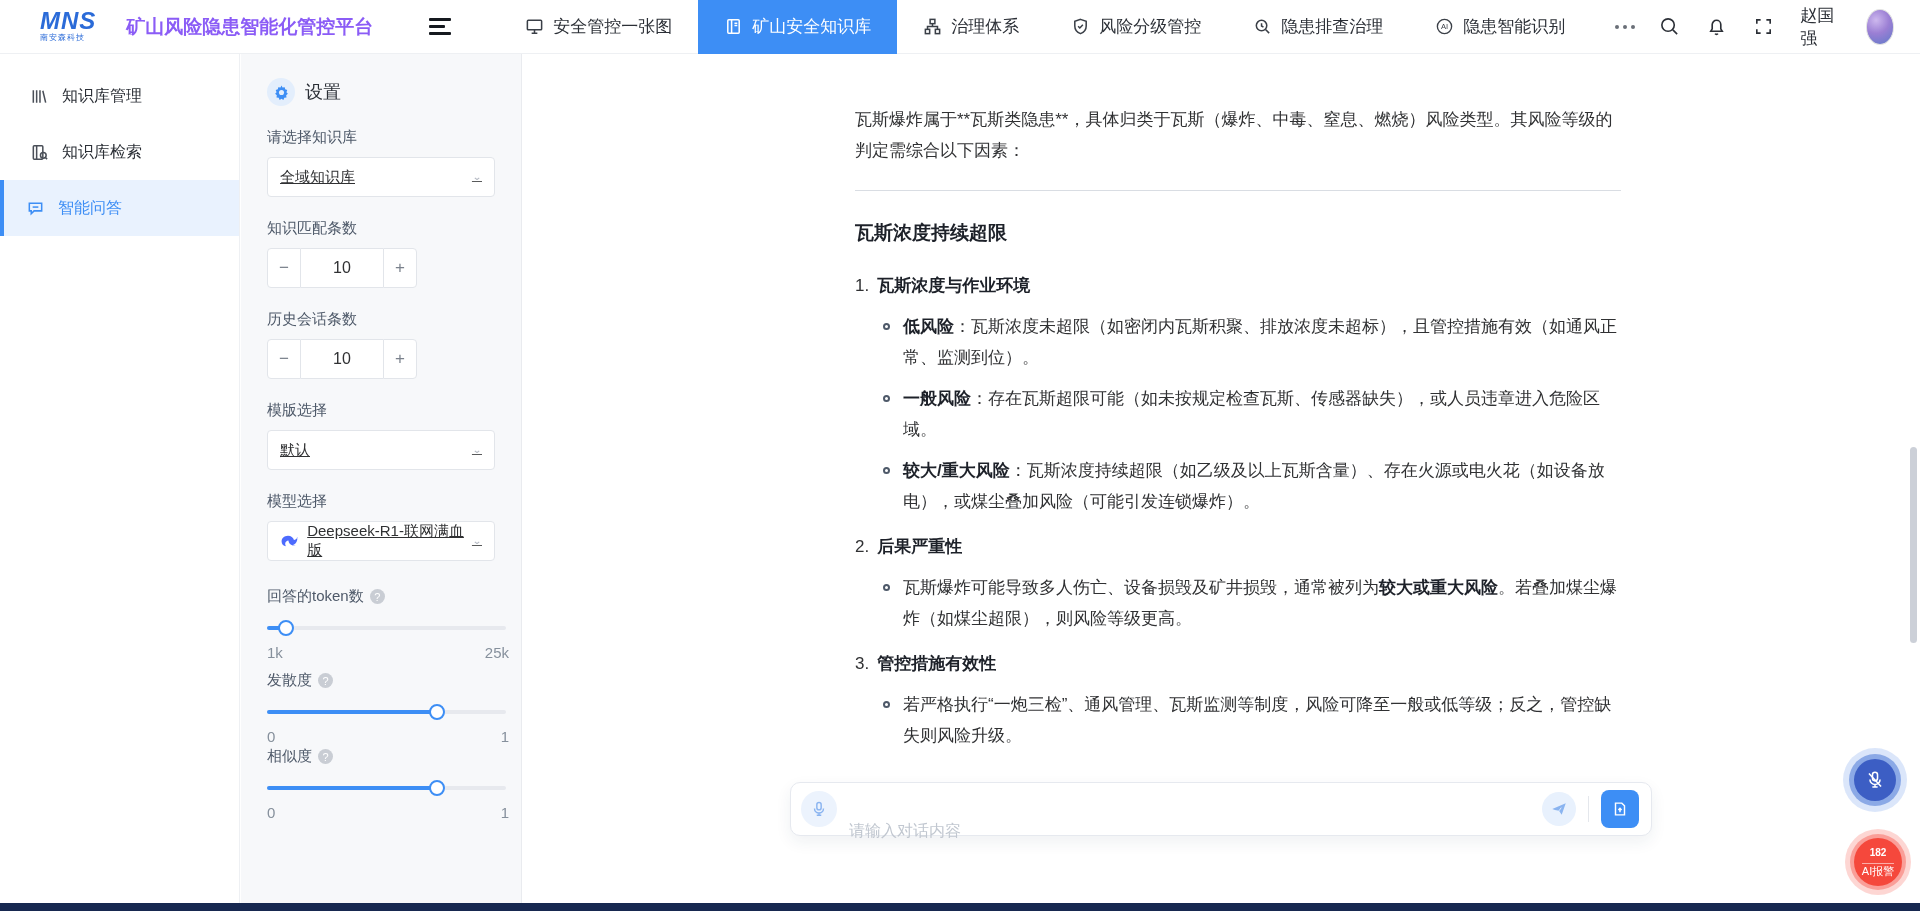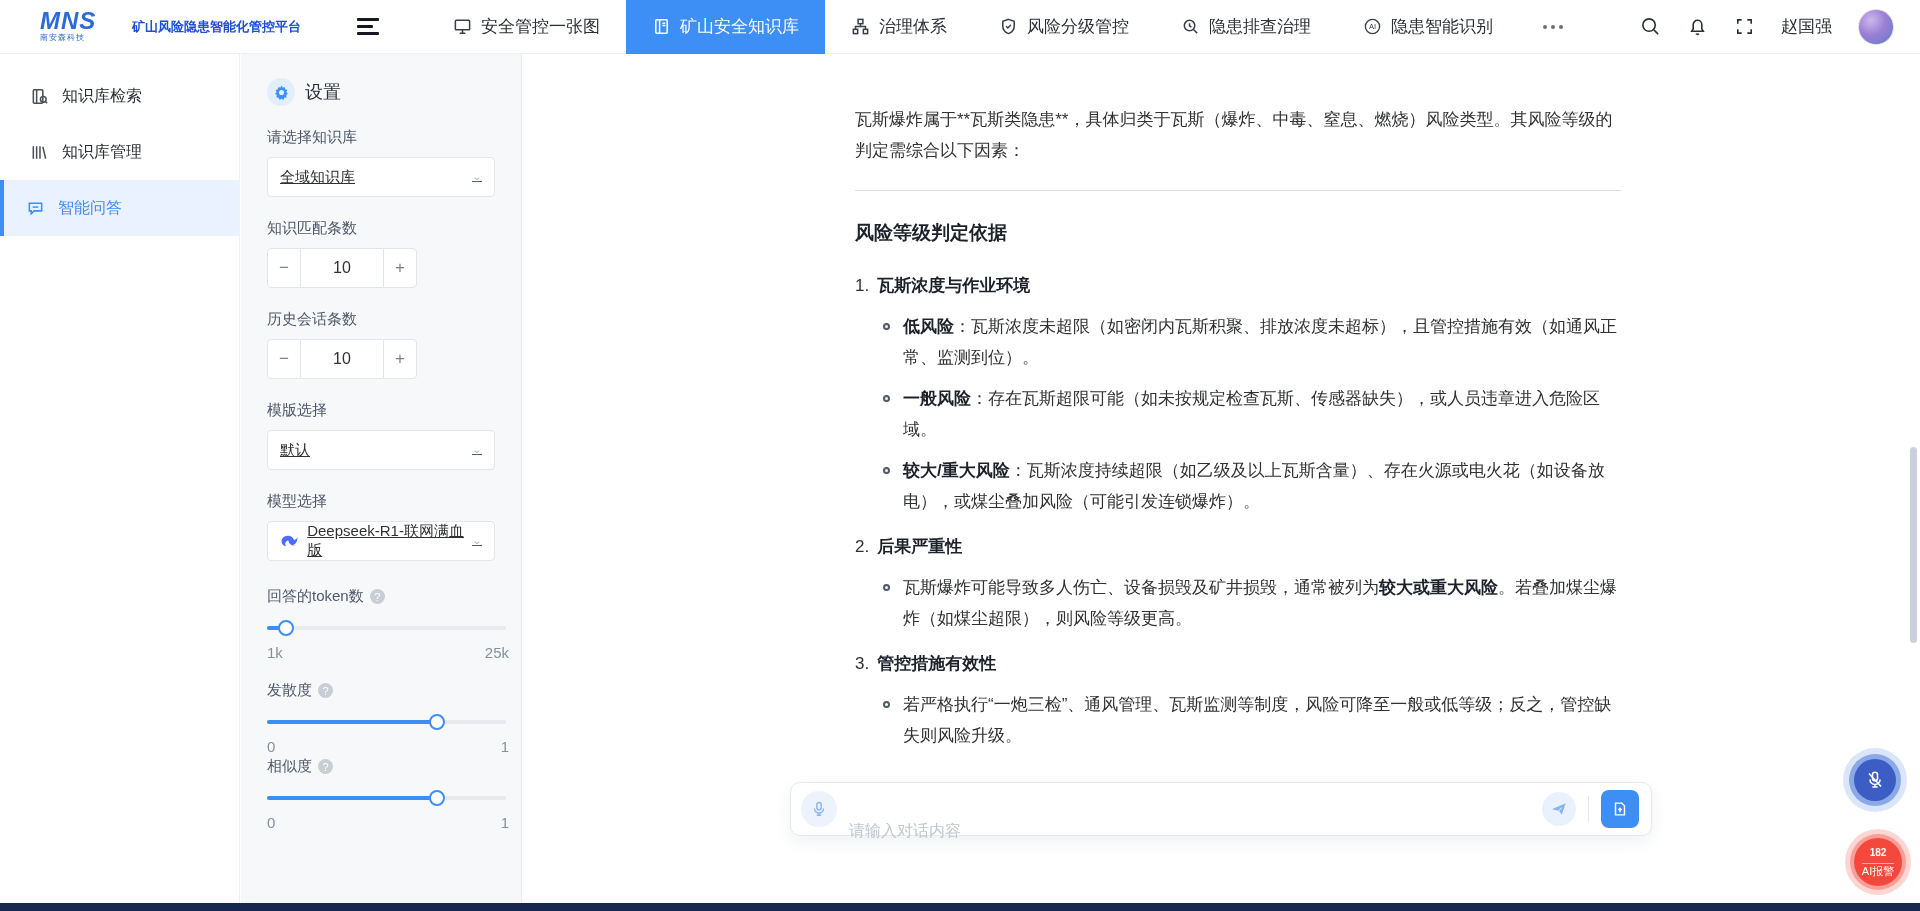--- a/index.html
+++ b/index.html
@@ -5,21 +5,21 @@
   * { margin:0; padding:0; box-sizing:border-box; }
   html,body { width:1920px; height:911px; overflow:hidden;
     font-family:"Liberation Sans","DejaVu Sans",sans-serif; background:#fff; }
 
   
   .header { position:absolute; left:0; top:0; width:1920px; height:54px; background:#fff;
     border-bottom:1px solid #eef0f3; display:flex; align-items:center; z-index:20; }
   .logo-wrap { display:flex; flex-direction:column; align-items:flex-start; margin-left:40px; width:78px; }
   .logo-text { font-size:24px; font-weight:bold; font-style:italic; color:#2b6bd8; letter-spacing:1px; line-height:22px; }
   .logo-sub { font-size:8px; color:#2b6bd8; letter-spacing:1px; }
-  .app-title { font-size:13px; font-weight:bold; color:#1d4ed8; margin-left:14px; white-space:nowrap; }
+  .app-title { font-size:19px; font-weight:bold; color:#8b5cf6; margin-left:14px; white-space:nowrap; }
   .burger { margin-left:56px; display:flex; flex-direction:column; gap:4px; cursor:pointer; }
   .burger i { display:block; height:3px; background:#15191f; border-radius:1px; }
   .burger i:nth-child(1){width:22px}.burger i:nth-child(2){width:16px}.burger i:nth-child(3){width:22px}
   .tabs { display:flex; height:54px; margin-left:48px; }
   .tab { display:flex; align-items:center; gap:9px; padding:0 26px; font-size:17px; color:#2b2f36;
     cursor:pointer; white-space:nowrap; }
   .tab svg { width:19px; height:19px; stroke:#3a3f47; }
   .tab.active { background:#3d8ef5; color:#fff; }
   .tab.active svg { stroke:#fff; }
   .tab-more { display:flex; align-items:center; padding:0 24px; cursor:pointer; gap:4px; }
@@ -196,32 +196,32 @@
         </svg>
     </span>
     <span class="user-name">赵国强</span>
     <span class="avatar"></span>
   </div>
 </div>
 
 <div class="sidebar">
   <div class="side-item">
     <svg viewBox="0 0 20 20" fill="none" stroke-width="1.6">
+        <path d="M3.5 3.5v13M7 3.5v13M10.5 3.5v13M13.5 4l3 12.5"></path>
+      </svg>
+    <span>知识库管理</span>
+  </div>
+  <div class="side-item">
+    <svg viewBox="0 0 20 20" fill="none" stroke-width="1.6">
         <rect x="3.5" y="3" width="10" height="14" rx="1"></rect>
         <path d="M7 3v14"></path>
         <circle cx="14" cy="13" r="3"></circle>
         <path d="M16.2 15.2L18 17"></path>
       </svg>
     <span>知识库检索</span>
-  </div>
-  <div class="side-item">
-    <svg viewBox="0 0 20 20" fill="none" stroke-width="1.6">
-        <path d="M3.5 3.5v13M7 3.5v13M10.5 3.5v13M13.5 4l3 12.5"></path>
-      </svg>
-    <span>知识库管理</span>
   </div>
   <div class="side-item active">
     <svg viewBox="0 0 20 20" fill="none" stroke-width="1.6">
         <path d="M3.5 4.5h13v8h-8l-3 3v-3h-2v-8z"></path>
         <path d="M7 8.5h6"></path>
       </svg>
     <span>智能问答</span>
   </div>
 </div>
 
@@ -278,21 +278,21 @@
   <div class="slider">
     <span class="track"></span>
       <span class="fill" style="width:8%"></span>
       <span class="thumb" style="left:8%"></span>
   </div>
   <div class="slider-ends">
     <span>1k</span>
     <span>25k</span>
   </div>
 
-  <div class="set-label" style="margin-top:20px;">
+  <div class="set-label" style="margin-top:10px;">
     <span>发散度</span>
     <span class="qmark">?</span>
   </div>
   <div class="slider">
     <span class="track"></span>
       <span class="fill" style="width:71%"></span>
       <span class="thumb" style="left:71%"></span>
   </div>
   <div class="slider-ends">
     <span>0</span>
@@ -312,21 +312,21 @@
     <span>0</span>
     <span>1</span>
   </div>
 </div>
 
 <div class="main">
   <div class="chat-clip">
     <div class="doc">
       <p>瓦斯爆炸属于**瓦斯类隐患**，具体归类于瓦斯（爆炸、中毒、窒息、燃烧）风险类型。其风险等级的判定需综合以下因素：</p>
       <hr>
-      <h3>风险等级判定依据</h3>
+      <h3>瓦斯浓度持续超限</h3>
 
       <div class="oli">
         <span class="num">1.</span>
         <span class="ttl">瓦斯浓度与作业环境</span>
       </div>
       <div class="subrow">
         <span class="circ"></span>
         <p><b>低风险</b><span>：瓦斯浓度未超限（如密闭内瓦斯积聚、排放浓度未超标），且管控措施有效（如通风正常、监测到位）。</span></p>
       </div>
       <div class="subrow">

